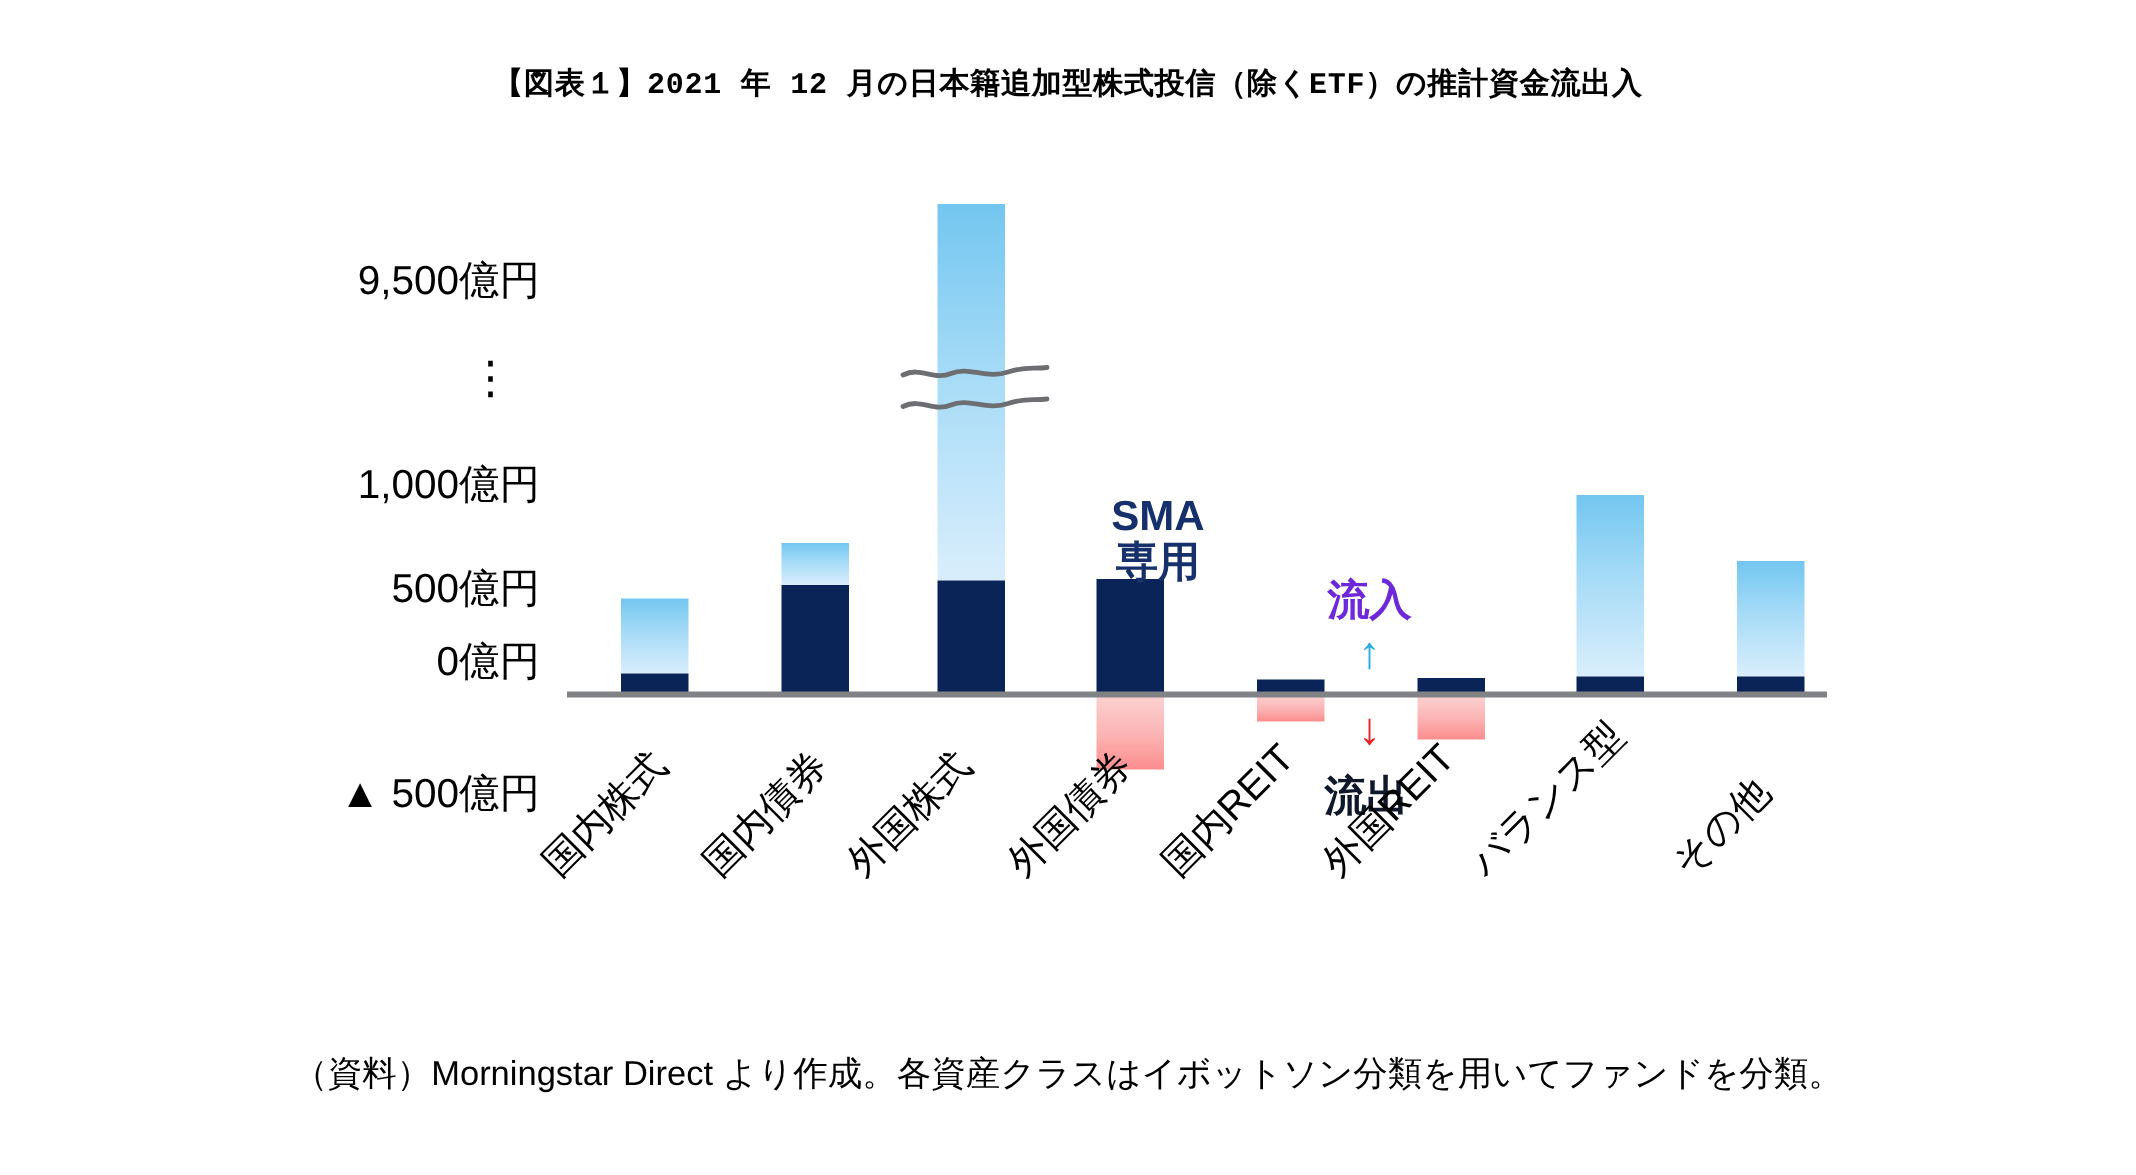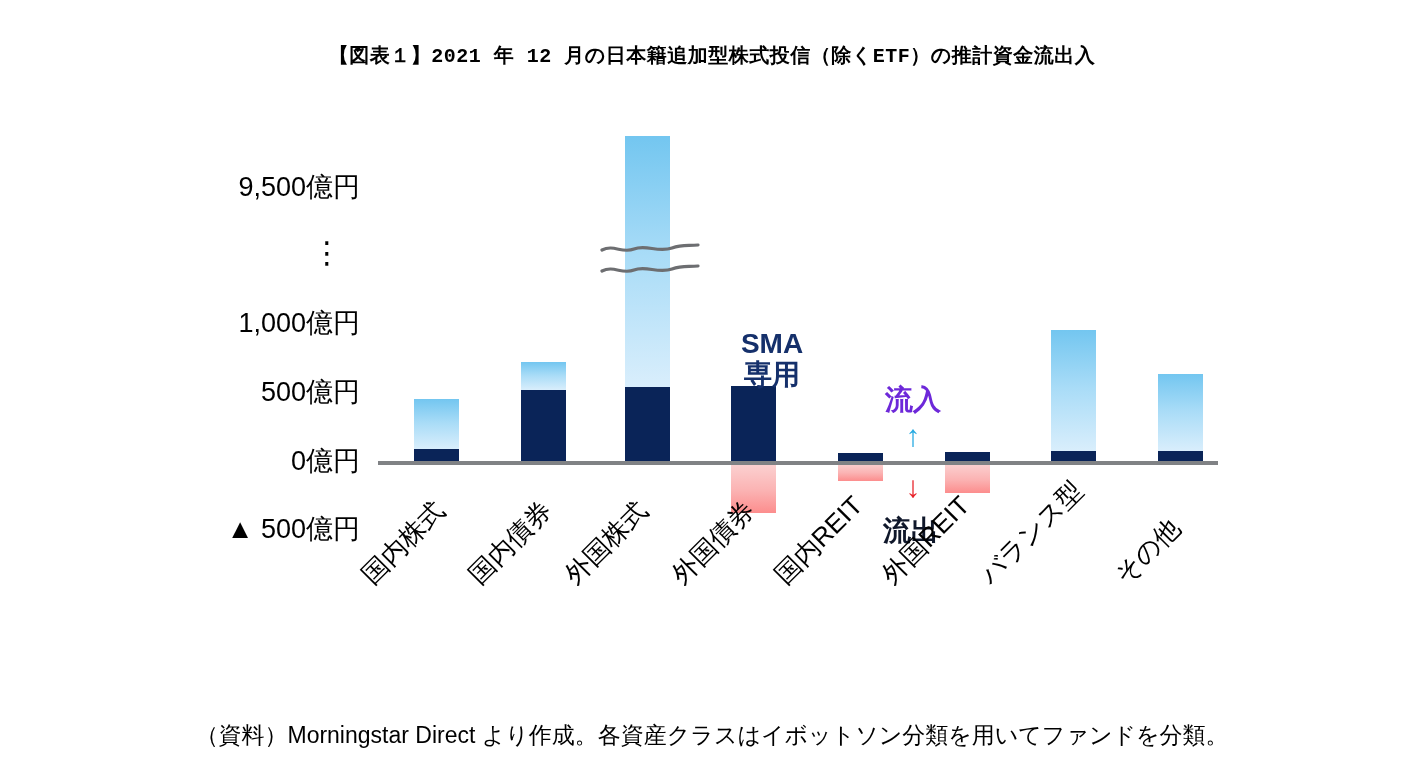--- a/index.html
+++ b/index.html
@@ -148,37 +148,36 @@
   }
 
   
   .footer{
     position:absolute;
     left:0;right:0;top:700px;
     text-align:center;
     font-size:23px;
     color:#000;
     white-space:nowrap;
-    margin-top:20px;
   }
 </style>
 </head>
 <body>
 
 <div id="figure">
 
   <div class="title">【図表１】2021 年 12 月の日本籍追加型株式投信（除くETF）の推計資金流出入</div>
 
   <div class="plot">
 
     <div class="ytick" style="top:174px;">9,500億円</div>
     <div class="ytick dots" style="top:238px;right:1082px;">⋮</div>
     <div class="ytick" style="top:310px;">1,000億円</div>
     <div class="ytick" style="top:379px;margin-left:20px;">500億円</div>
-    <div class="ytick" style="top:448px;">0億円</div>
+    <div class="ytick" style="top:428px;">0億円</div>
     <div class="ytick" style="top:516px;">▲ 500億円</div>
 
     <div class="bar-group">
       <div class="bar-pos-light" style="left:414px;top:399px;width:45px;height:50px;"></div>
       <div class="bar-pos-navy" style="left:414px;top:449px;width:45px;height:13px;"></div>
     </div>
 
     <div class="bar-group">
       <div class="bar-pos-light" style="left:521px;top:362px;width:45px;height:28px;"></div>
       <div class="bar-pos-navy" style="left:521px;top:390px;width:45px;height:72px;"></div>

